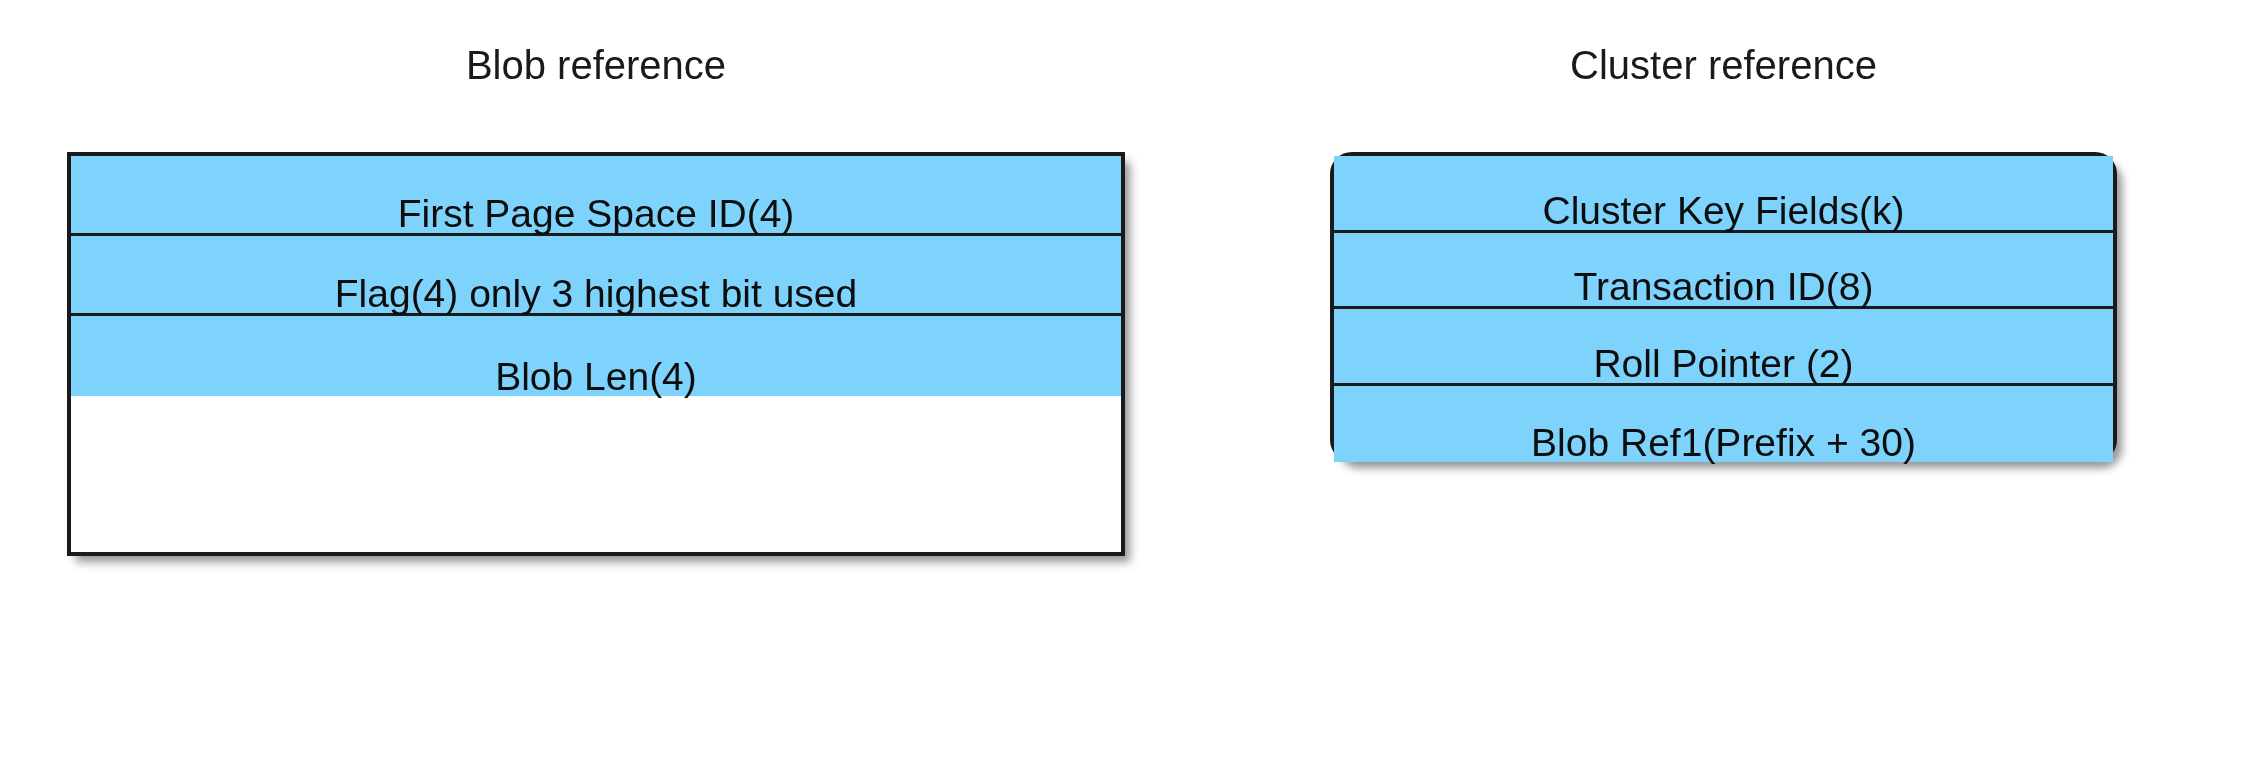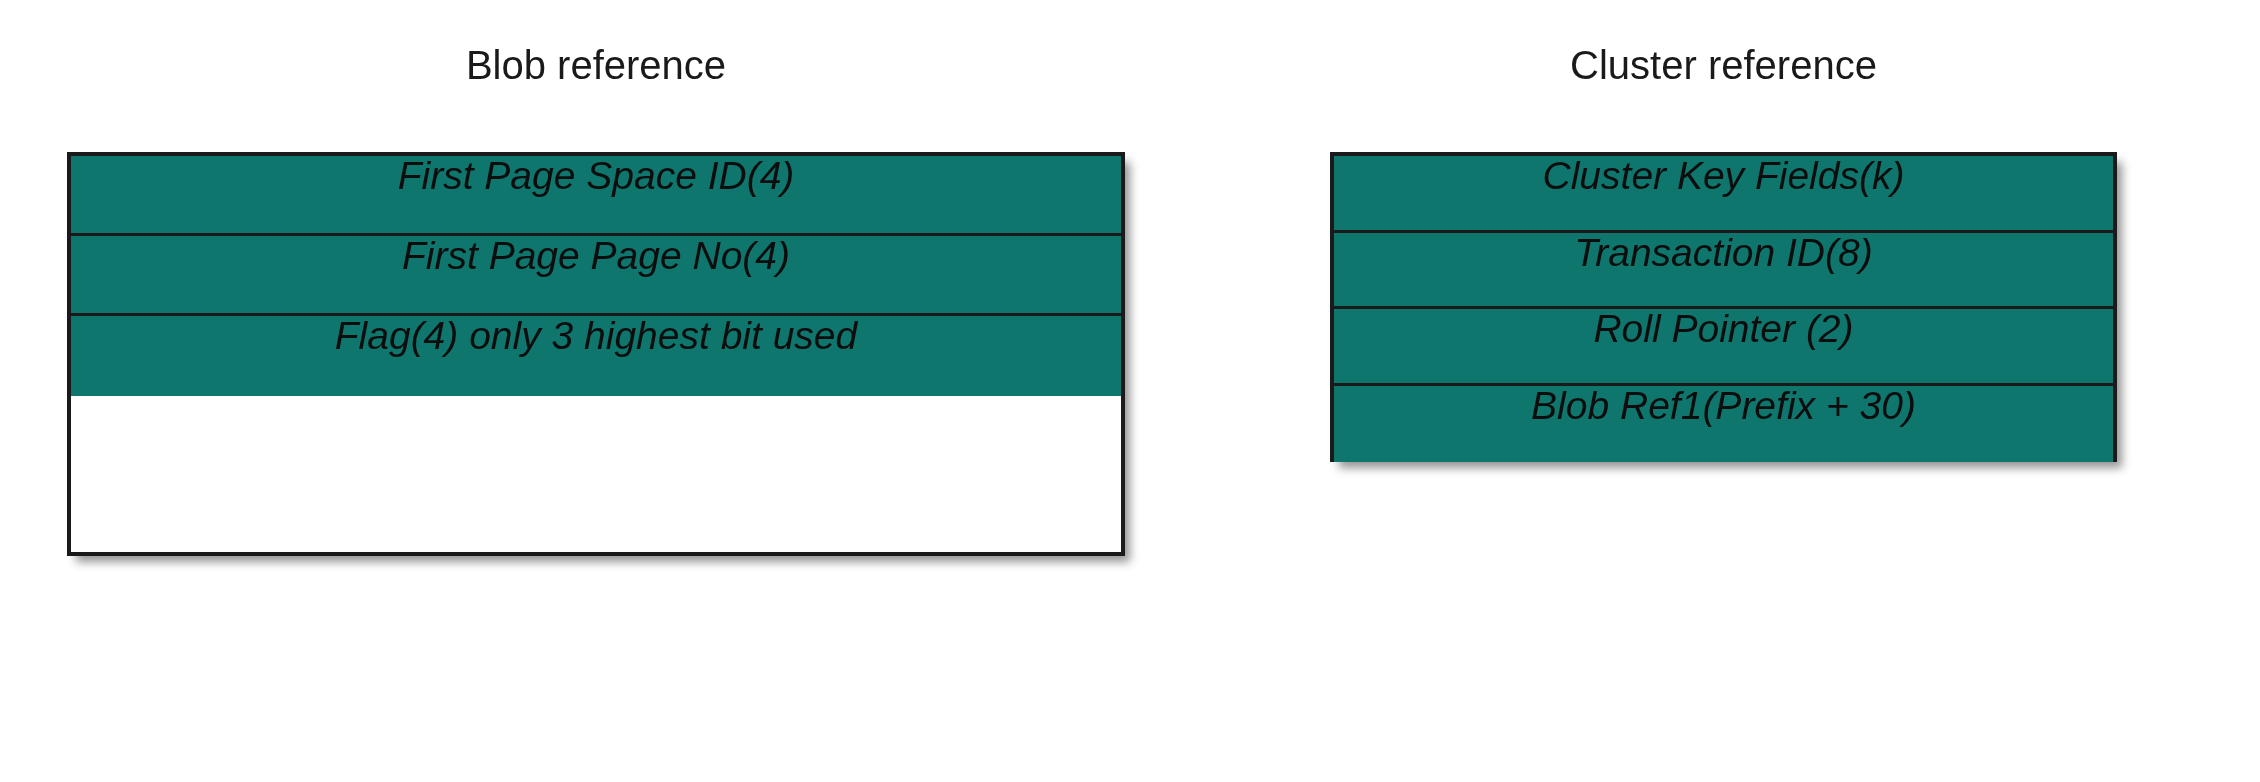--- a/index.html
+++ b/index.html
@@ -44,25 +44,24 @@
     position: absolute;
     box-sizing: border-box;
     background: #ffffff;
     border: 4px solid #1a1a1a;
     box-shadow: 7px 8px 9px -2px rgba(0,0,0,0.42);
   }
 
   .struct-row {
     box-sizing: border-box;
     display: flex;
-    align-items: flex-start;
+    align-items: flex-end;
     justify-content: center;
     border-bottom: 3px solid #1a1a1a;
-    background: #0f766e;
-    font-style: italic;
+    background: #7dd3fc;
   }
   .struct-row:last-child {
     border-bottom: none;
   }
 
   .struct-row-label {
     font-size: 39px;
     line-height: 1;
     color: #0d0d0d;
     white-space: nowrap;
@@ -72,47 +71,47 @@
 
   
   #blob-diagram { left: 0; top: 0; width: 1200px; height: 600px; }
   #blob-title { left: 67px; top: 45px; width: 1058px; }
   #blob-table { left: 67px; top: 152px; width: 1058px; height: 404px; }
   #blob-table .struct-row { height: 80px; }
 
   
   #cluster-diagram { left: 1295px; top: 0; width: 1010px; height: 520px; }
   #cluster-title { left: 35px; top: 45px; width: 787px; }
-  #cluster-table { left: 35px; top: 152px; width: 787px; height: 310px; }
+  #cluster-table { left: 35px; top: 152px; width: 787px; height: 310px; border-radius: 22px; }
   #cluster-table .struct-row { height: 76.5px; }
 </style>
 </head>
 <body>
 
 <div class="canvas">
 
   <div class="diagram" id="blob-diagram">
 
     <div class="diagram-title" id="blob-title">Blob reference</div>
 
     <div class="struct-table" id="blob-table">
 
       <div class="struct-row">
         <span class="struct-row-label">First Page Space ID(4)</span>
       </div>
 
-      <div class="struct-row">
-        <span class="struct-row-label">First Page Page No(4)</span>
-      </div>
 
 
       <div class="struct-row">
         <span class="struct-row-label">Flag(4) only 3 highest bit used</span>
       </div>
 
+      <div class="struct-row">
+        <span class="struct-row-label">Blob Len(4)</span>
+      </div>
 
     </div>
   </div>
 
   <div class="diagram" id="cluster-diagram">
 
     <div class="diagram-title" id="cluster-title">Cluster reference</div>
 
     <div class="struct-table" id="cluster-table">
 

